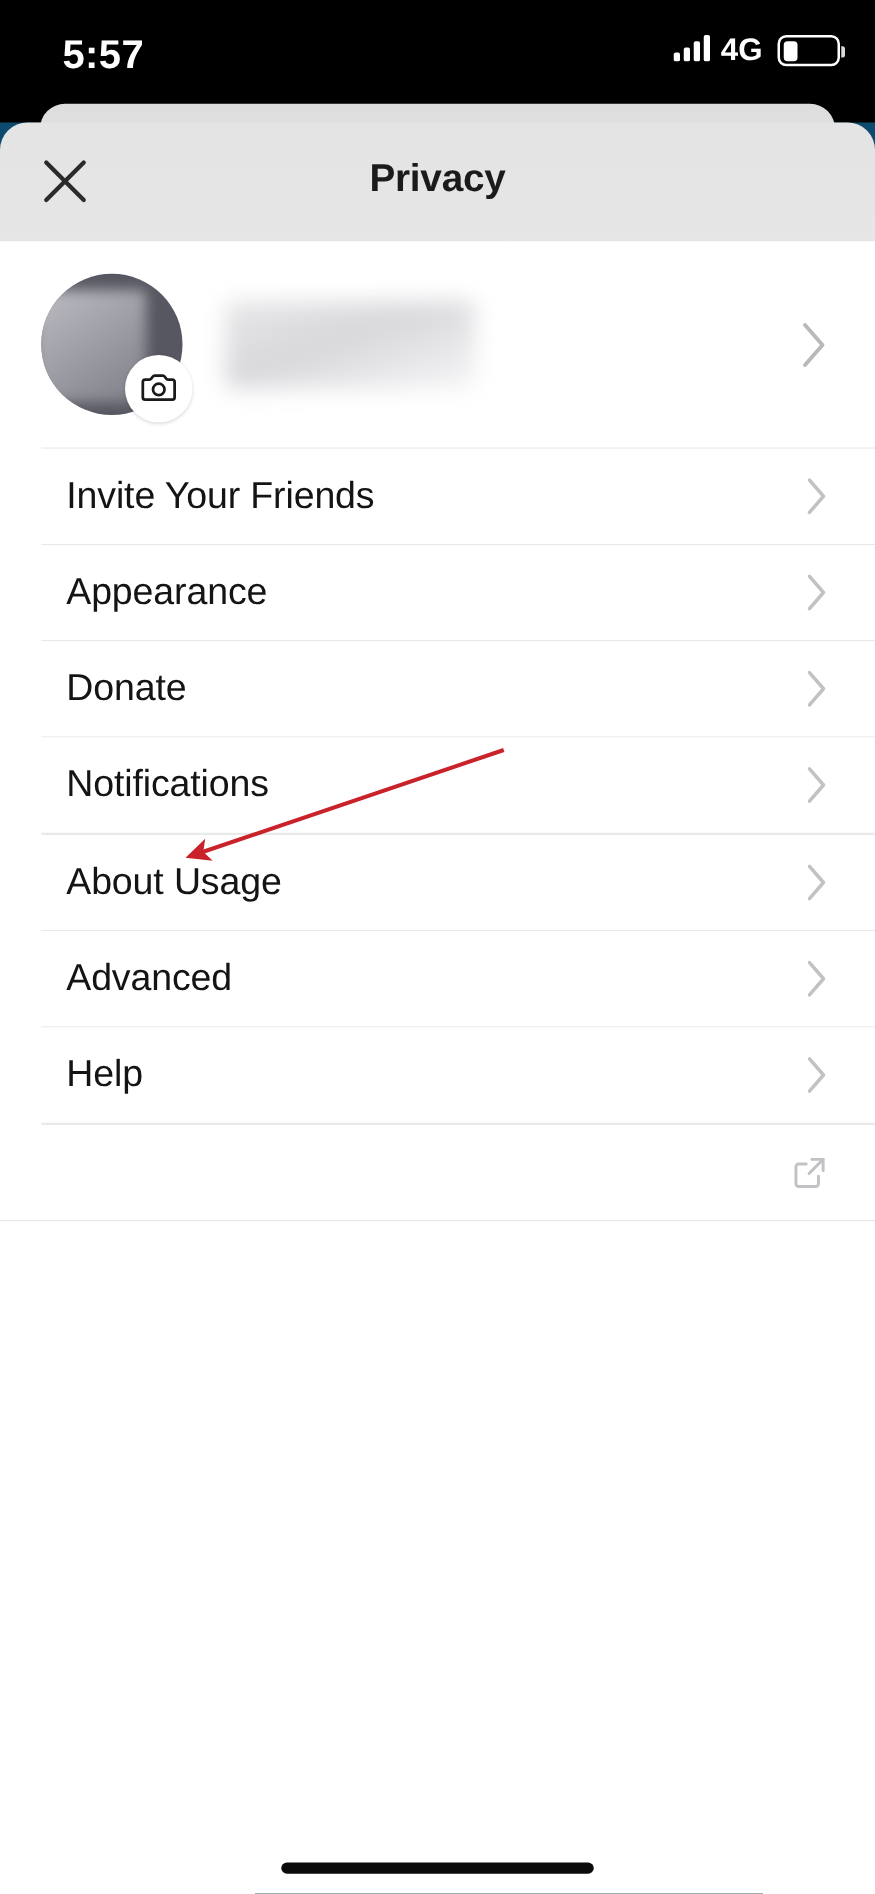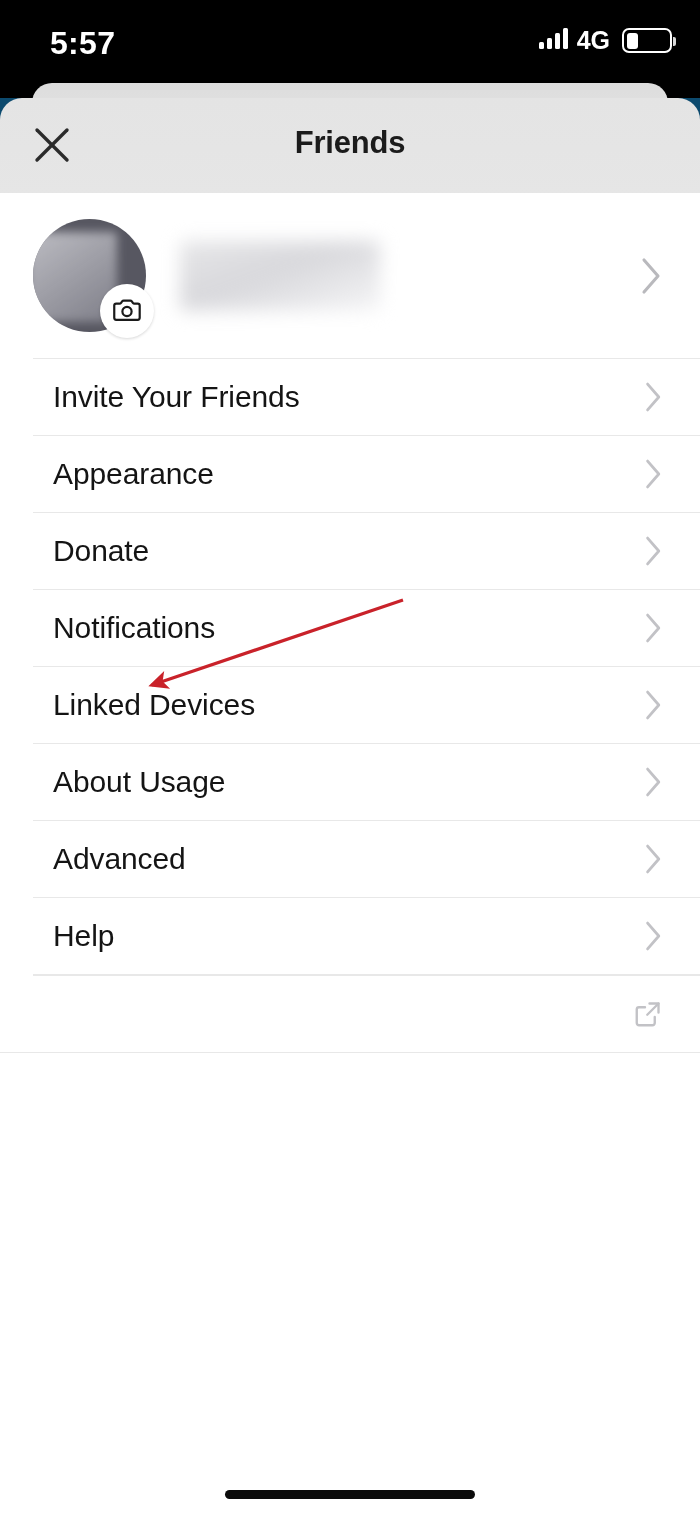--- a/index.html
+++ b/index.html
@@ -279,21 +279,21 @@
 
   <div class="card-front">
 
     <div class="nav">
       <div class="nav-close">
         <svg width="42" height="42" viewBox="0 0 42 42">
           <line x1="6" y1="6" x2="36" y2="36" stroke="#2b2b2b" stroke-width="3.4" stroke-linecap="round"></line>
           <line x1="36" y1="6" x2="6" y2="36" stroke="#2b2b2b" stroke-width="3.4" stroke-linecap="round"></line>
         </svg>
       </div>
-      <div class="nav-title">Friends</div>
+      <div class="nav-title">Privacy</div>
     </div>
 
     <div class="content">
 
       <div class="profile-row">
         <div class="avatar-wrap">
           <div class="avatar-circle">
             <div class="avatar-blur-patch"></div>
           </div>
           <div class="camera-badge">
@@ -345,28 +345,20 @@
       <div class="row">
         <span class="row-label">Notifications</span>
         <span class="row-accessory">
           <svg class="chev" width="18" height="31" viewBox="0 0 18 31" fill="none">
             <path d="M2.6 2.6 L13.8 15.5 L2.6 28.4" stroke="#c2c2c6" stroke-width="2.8" stroke-linecap="round" stroke-linejoin="round"></path>
           </svg>
         </span>
       </div>
       <div class="divider"></div>
 
-      <div class="row">
-        <span class="row-label">Linked Devices</span>
-        <span class="row-accessory">
-          <svg class="chev" width="18" height="31" viewBox="0 0 18 31" fill="none">
-            <path d="M2.6 2.6 L13.8 15.5 L2.6 28.4" stroke="#c2c2c6" stroke-width="2.8" stroke-linecap="round" stroke-linejoin="round"></path>
-          </svg>
-        </span>
-      </div>
       <div class="divider"></div>
 
       <div class="row">
         <span class="row-label">About Usage</span>
         <span class="row-accessory">
           <svg class="chev" width="18" height="31" viewBox="0 0 18 31" fill="none">
             <path d="M2.6 2.6 L13.8 15.5 L2.6 28.4" stroke="#c2c2c6" stroke-width="2.8" stroke-linecap="round" stroke-linejoin="round"></path>
           </svg>
         </span>
       </div>

